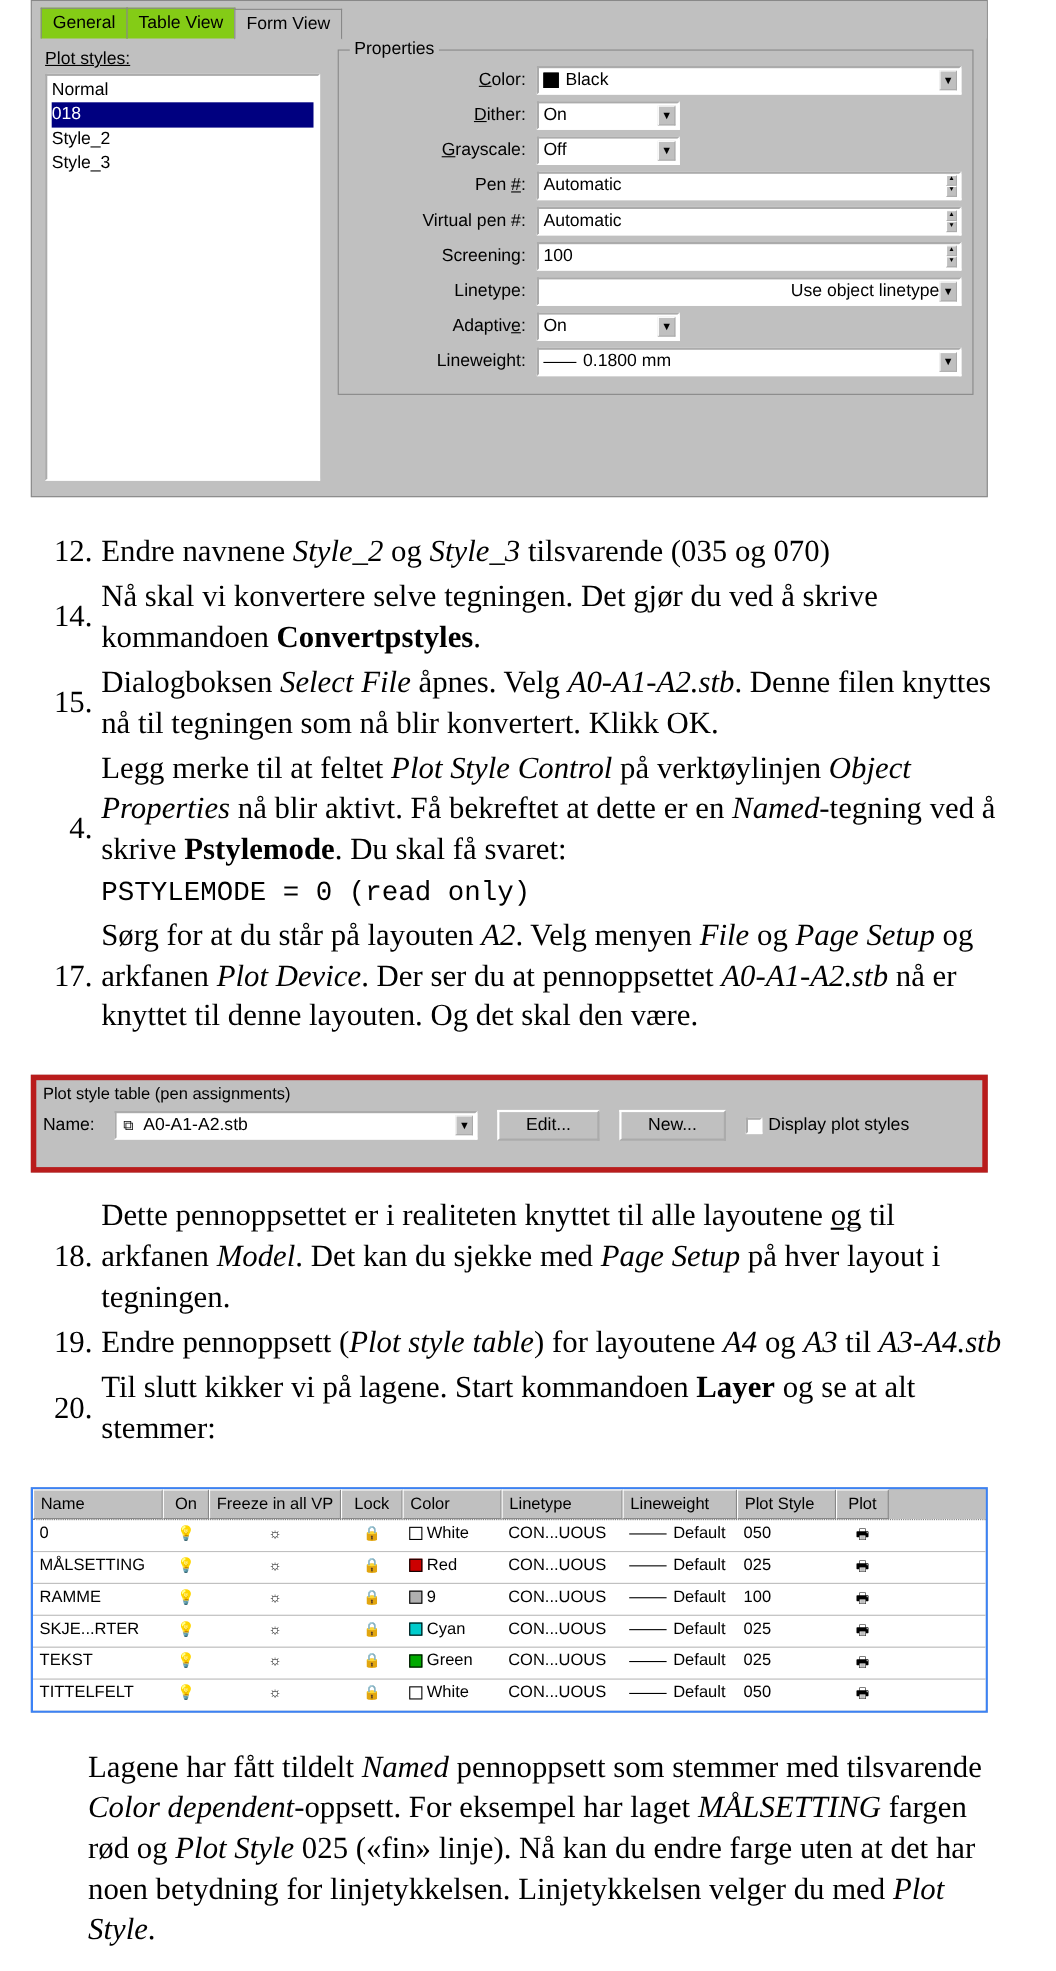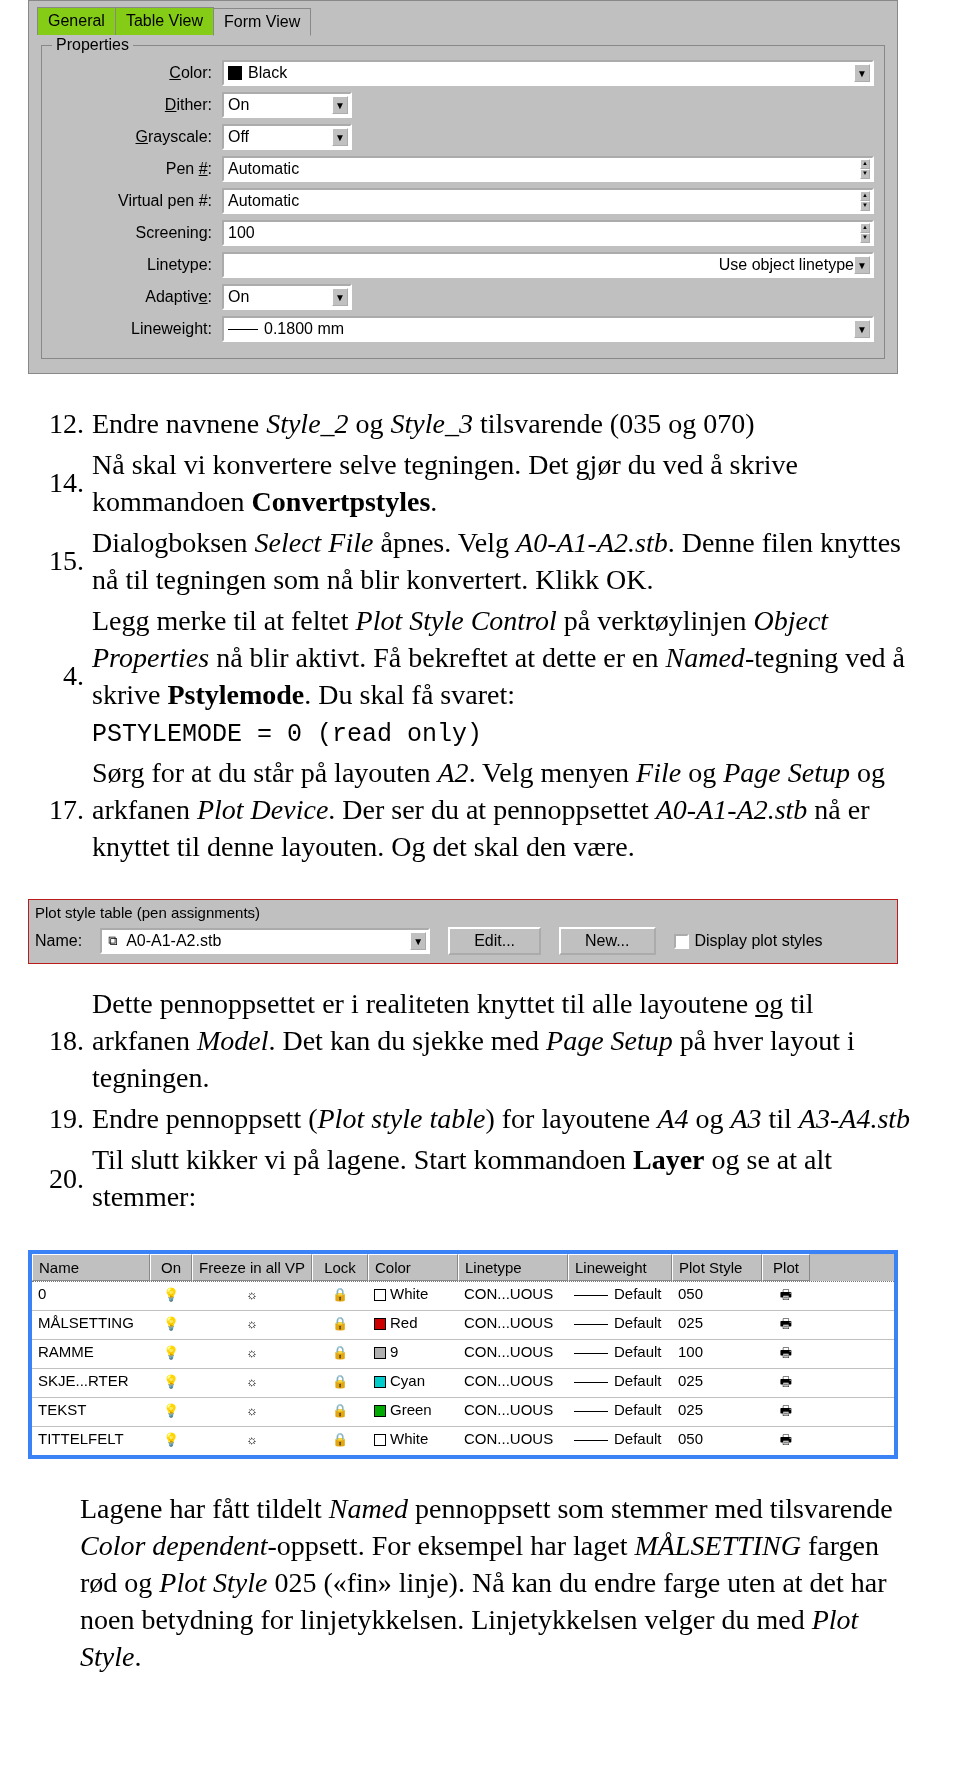--- a/index.html
+++ b/index.html
@@ -148,45 +148,45 @@
     ol.main > li > .txt { flex: 1; }
     .italic { font-style: italic; }
     .bold { font-weight: bold; }
     .mono { font-family: "Courier New", monospace; font-size: 25px; }
     .u { text-decoration: underline; }
 
     
     .pstable-bar {
       width: 870px;
       background: #c0c0c0;
-      border: 1px solid #b91c1c;
+      border: 5px solid #b91c1c;
       font-family: Arial, sans-serif;
       margin: 6px 0 10px 28px;
-      padding: 4px 6px 8px 6px;
+      padding: 4px 6px 24px 6px;
     }
     .pstable-title { font-size: 15px; margin-bottom: 6px; }
     .pstable-row { display:flex; align-items:center; gap:18px; }
     .pstable-row .lbl { font-size:16px; }
     .pstable-combo {
       display:flex; align-items:center; background:#fff; border:2px inset #fff;
       height:26px; width:330px; padding:0 2px 0 6px; font-size:16px;
     }
     .pstable-combo .ic { width:18px; display:inline-block; font-size:13px; }
     .btn {
       background:#c0c0c0; border:2px outset #fff; height:28px;
       padding:0 24px; font-size:16px; font-family:Arial;
     }
     .chk { display:flex; align-items:center; gap:6px; font-size:16px; }
     .chk-box { width:15px; height:15px; background:#fff; border:2px inset #fff; }
 
     
     .layer-table {
       width: 870px;
       margin: 6px 0 10px 28px;
-      border: 4px solid #3b82f6;
+      border: 2px solid #3b82f6;
       background: #c0c0c0;
       font-family: Arial, sans-serif;
       font-size: 15px;
     }
     .layer-table .hdr {
       display:flex; background:#c0c0c0;
     }
     .layer-table .hdr > div {
       padding:4px 6px; border-right:1px solid #888; border-top:1px solid #fff; border-left:1px solid #fff; border-bottom:1px solid #888;
       white-space:nowrap; overflow:hidden;
@@ -224,20 +224,29 @@
 </head>
 <body>
 
 <div class="screenshot plot-editor">
   <div class="tabs">
     <div class="tab">General</div>
     <div class="tab">Table View</div>
     <div class="tab active">Form View</div>
   </div>
   <div class="editor-body">
+    <div class="styles-pane">
+      <div class="styles-pane-label">Plot styles:</div>
+      <div class="listbox">
+        <div class="llb-item">Normal</div>
+        <div class="llb-item selected">018</div>
+        <div class="llb-item">Style_2</div>
+        <div class="llb-item">Style_3</div>
+      </div>
+    </div>
     <div class="props-pane">
       <div class="fieldset">
         <div class="fieldset-legend">Properties</div>
 
         <div class="prop-row">
           <div class="prop-label"><span class="penstyle-underline">C</span>olor:</div>
           <div class="prop-input">
             <div class="combo wide">
               <span class="combo-swatch"></span>
               <span class="combo-text">Black</span>

